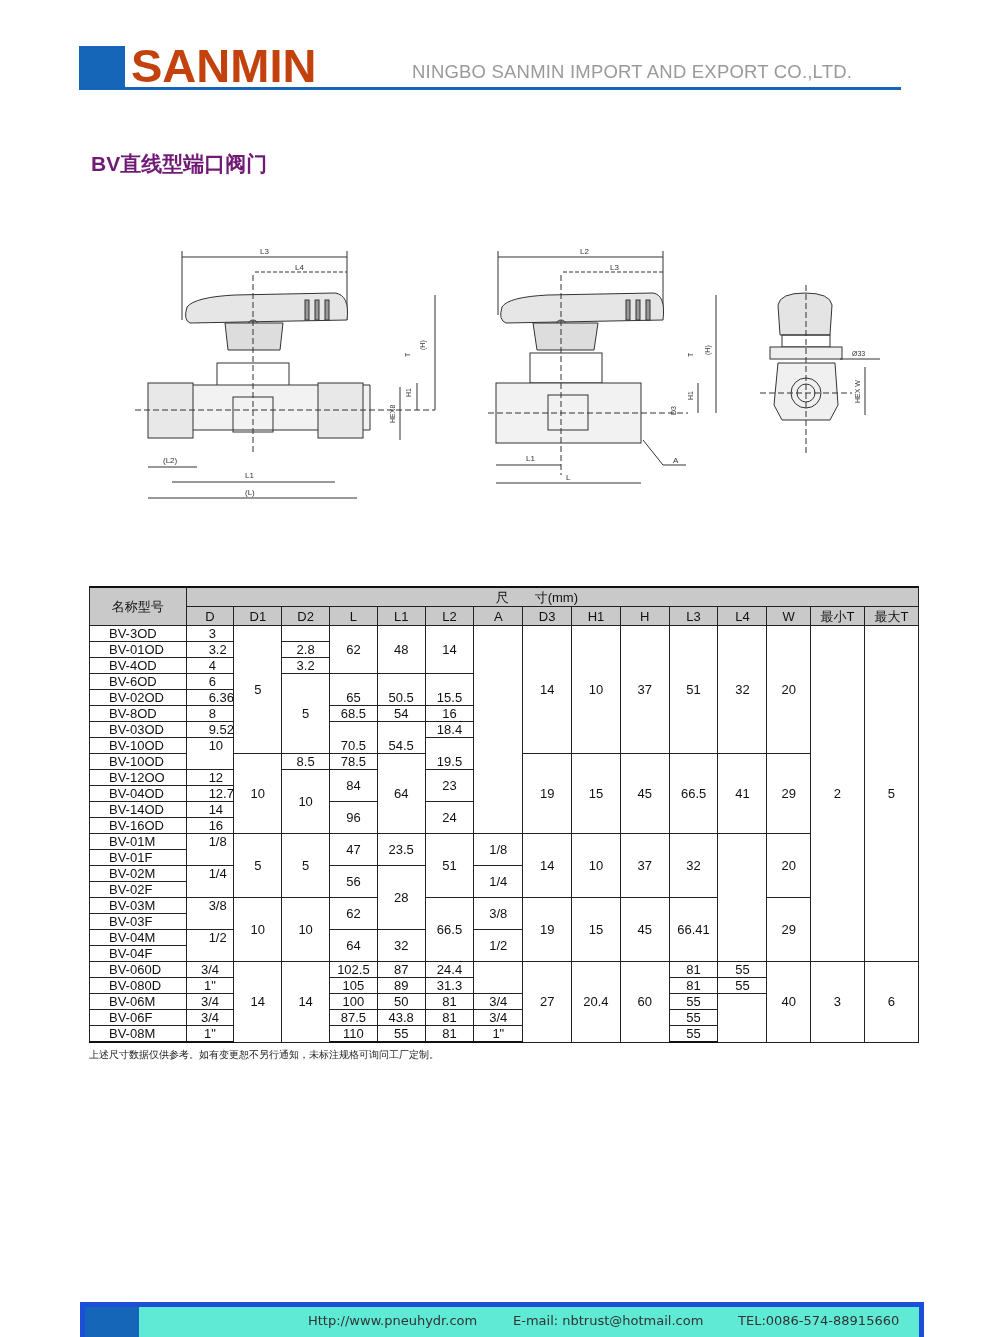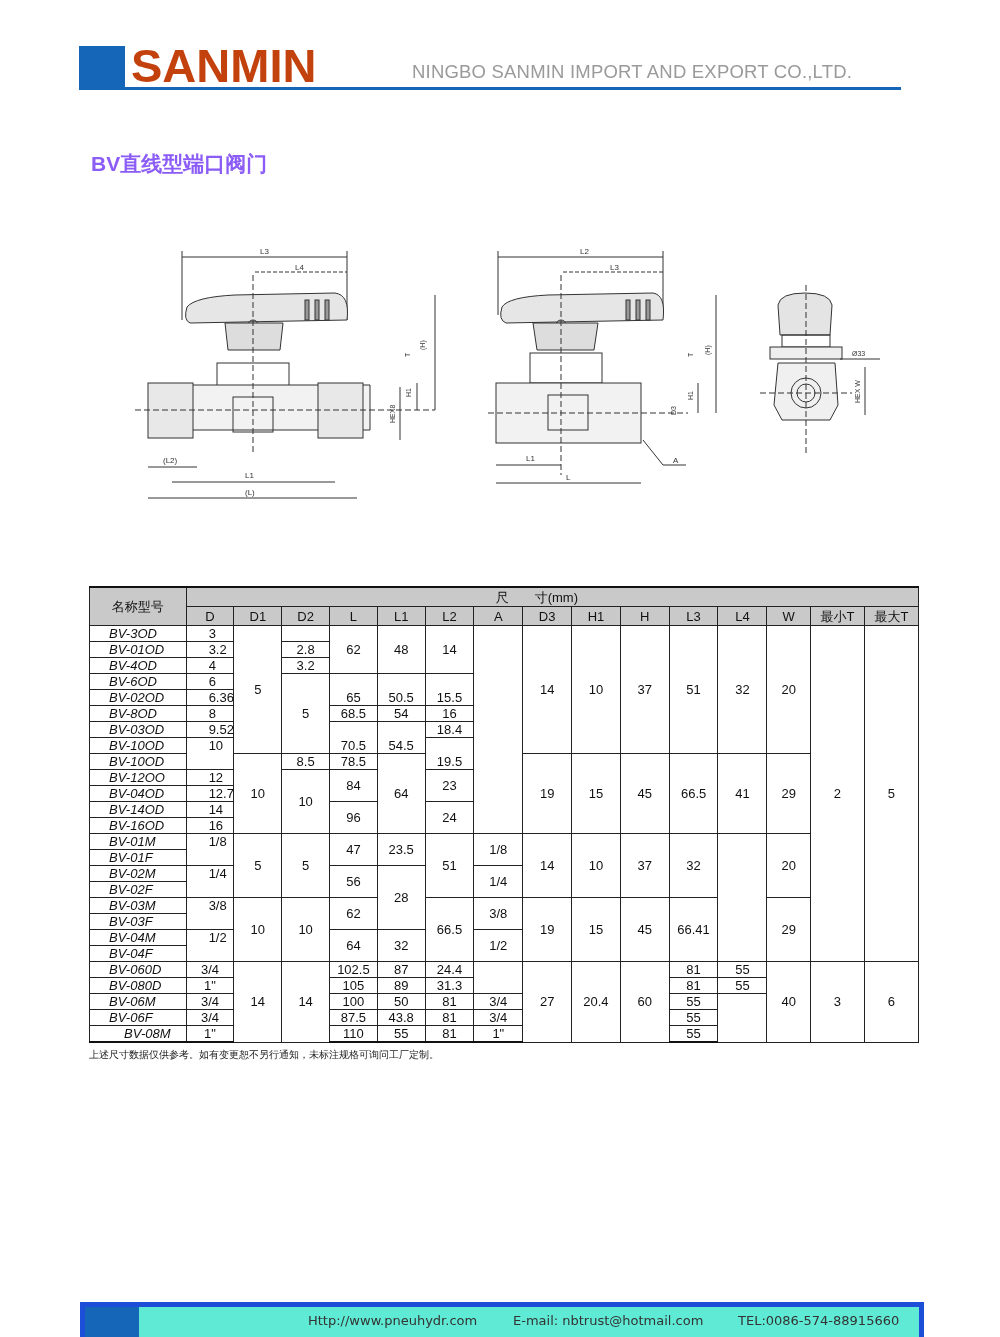--- a/index.html
+++ b/index.html
@@ -4,34 +4,34 @@
 <style>
   html, body { margin:0; padding:0; background:#ffffff; }
   body { width:1000px; height:1337px; position:relative; overflow:hidden; font-family:"Liberation Sans", sans-serif; color:#111; }
 
   
   .brand-block { position:absolute; left:79px; top:46px; width:46px; height:44px; background:#1565b8; }
   .brand-name { position:absolute; left:131px; top:40px; font-family:"Liberation Sans", sans-serif; font-weight:bold; font-size:47px; color:#c2410c; letter-spacing:0px; line-height:52px; }
   .company { position:absolute; left:412px; top:61px; font-family:Liberation Sans, sans-serif; font-size:18.5px; color:#9a9a9a; letter-spacing:0.2px; font-weight:300; }
   .header-rule { position:absolute; left:79px; top:87px; width:822px; height:3px; background:#1565b8; }
 
-  .page-title { position:absolute; left:91px; top:150px; font-size:21px; font-weight:bold; color:#8b5cf6; }
+  .page-title { position:absolute; left:91px; top:150px; font-size:21px; font-weight:bold; color:#701a75; }
 
   
   .drawing { position:absolute; }
   .drawing svg { display:block; }
 
   
   .spec-table { position:absolute; left:89px; top:586px; width:830px; border-collapse:collapse; table-layout:fixed; font-size:13px; }
   .spec-table td, .spec-table th { border:1px solid #222; padding:0; text-align:center; vertical-align:middle; height:15px; line-height:15px; font-weight:normal; }
   .spec-table thead th { background:#c9c9c9; font-size:13px; }
   .spec-table thead tr:first-child th { border-top:2px solid #111; height:18px;text-align:center; }
   .spec-table thead tr:nth-child(2) th { height:18px; }
-  .spec-table tbody tr:last-child td { border-bottom:2px solid #111;text-align:center; }
-  .spec-table td.model { text-align:left; padding-left:19px;font-style:italic; }
+  .spec-table tbody tr:last-child td { border-bottom:2px solid #111; }
+  .spec-table td.model { text-align:left; padding-left:19px; }
   .spec-table td.dval { text-align:left; padding-left:22px; }
   .dim-header { text-align:right !important; padding-right:340px !important; }
 
   .footnote { position:absolute; left:89px; top:1048px; font-size:10px; color:#222; }
 
   
   .footer { position:absolute; left:80px; top:1266px; width:834px; height:30px; border:5px solid #1d4ed8; background:#5eead4;margin-top:36px; }
   .footer-block { position:absolute; left:0; top:0; width:54px; height:30px; background:#1565b8; }
   .footer-text { position:absolute; top:6px; font-family:"DejaVu Sans", sans-serif; font-size:13px; color:#333; white-space:nowrap; }
 </style>

